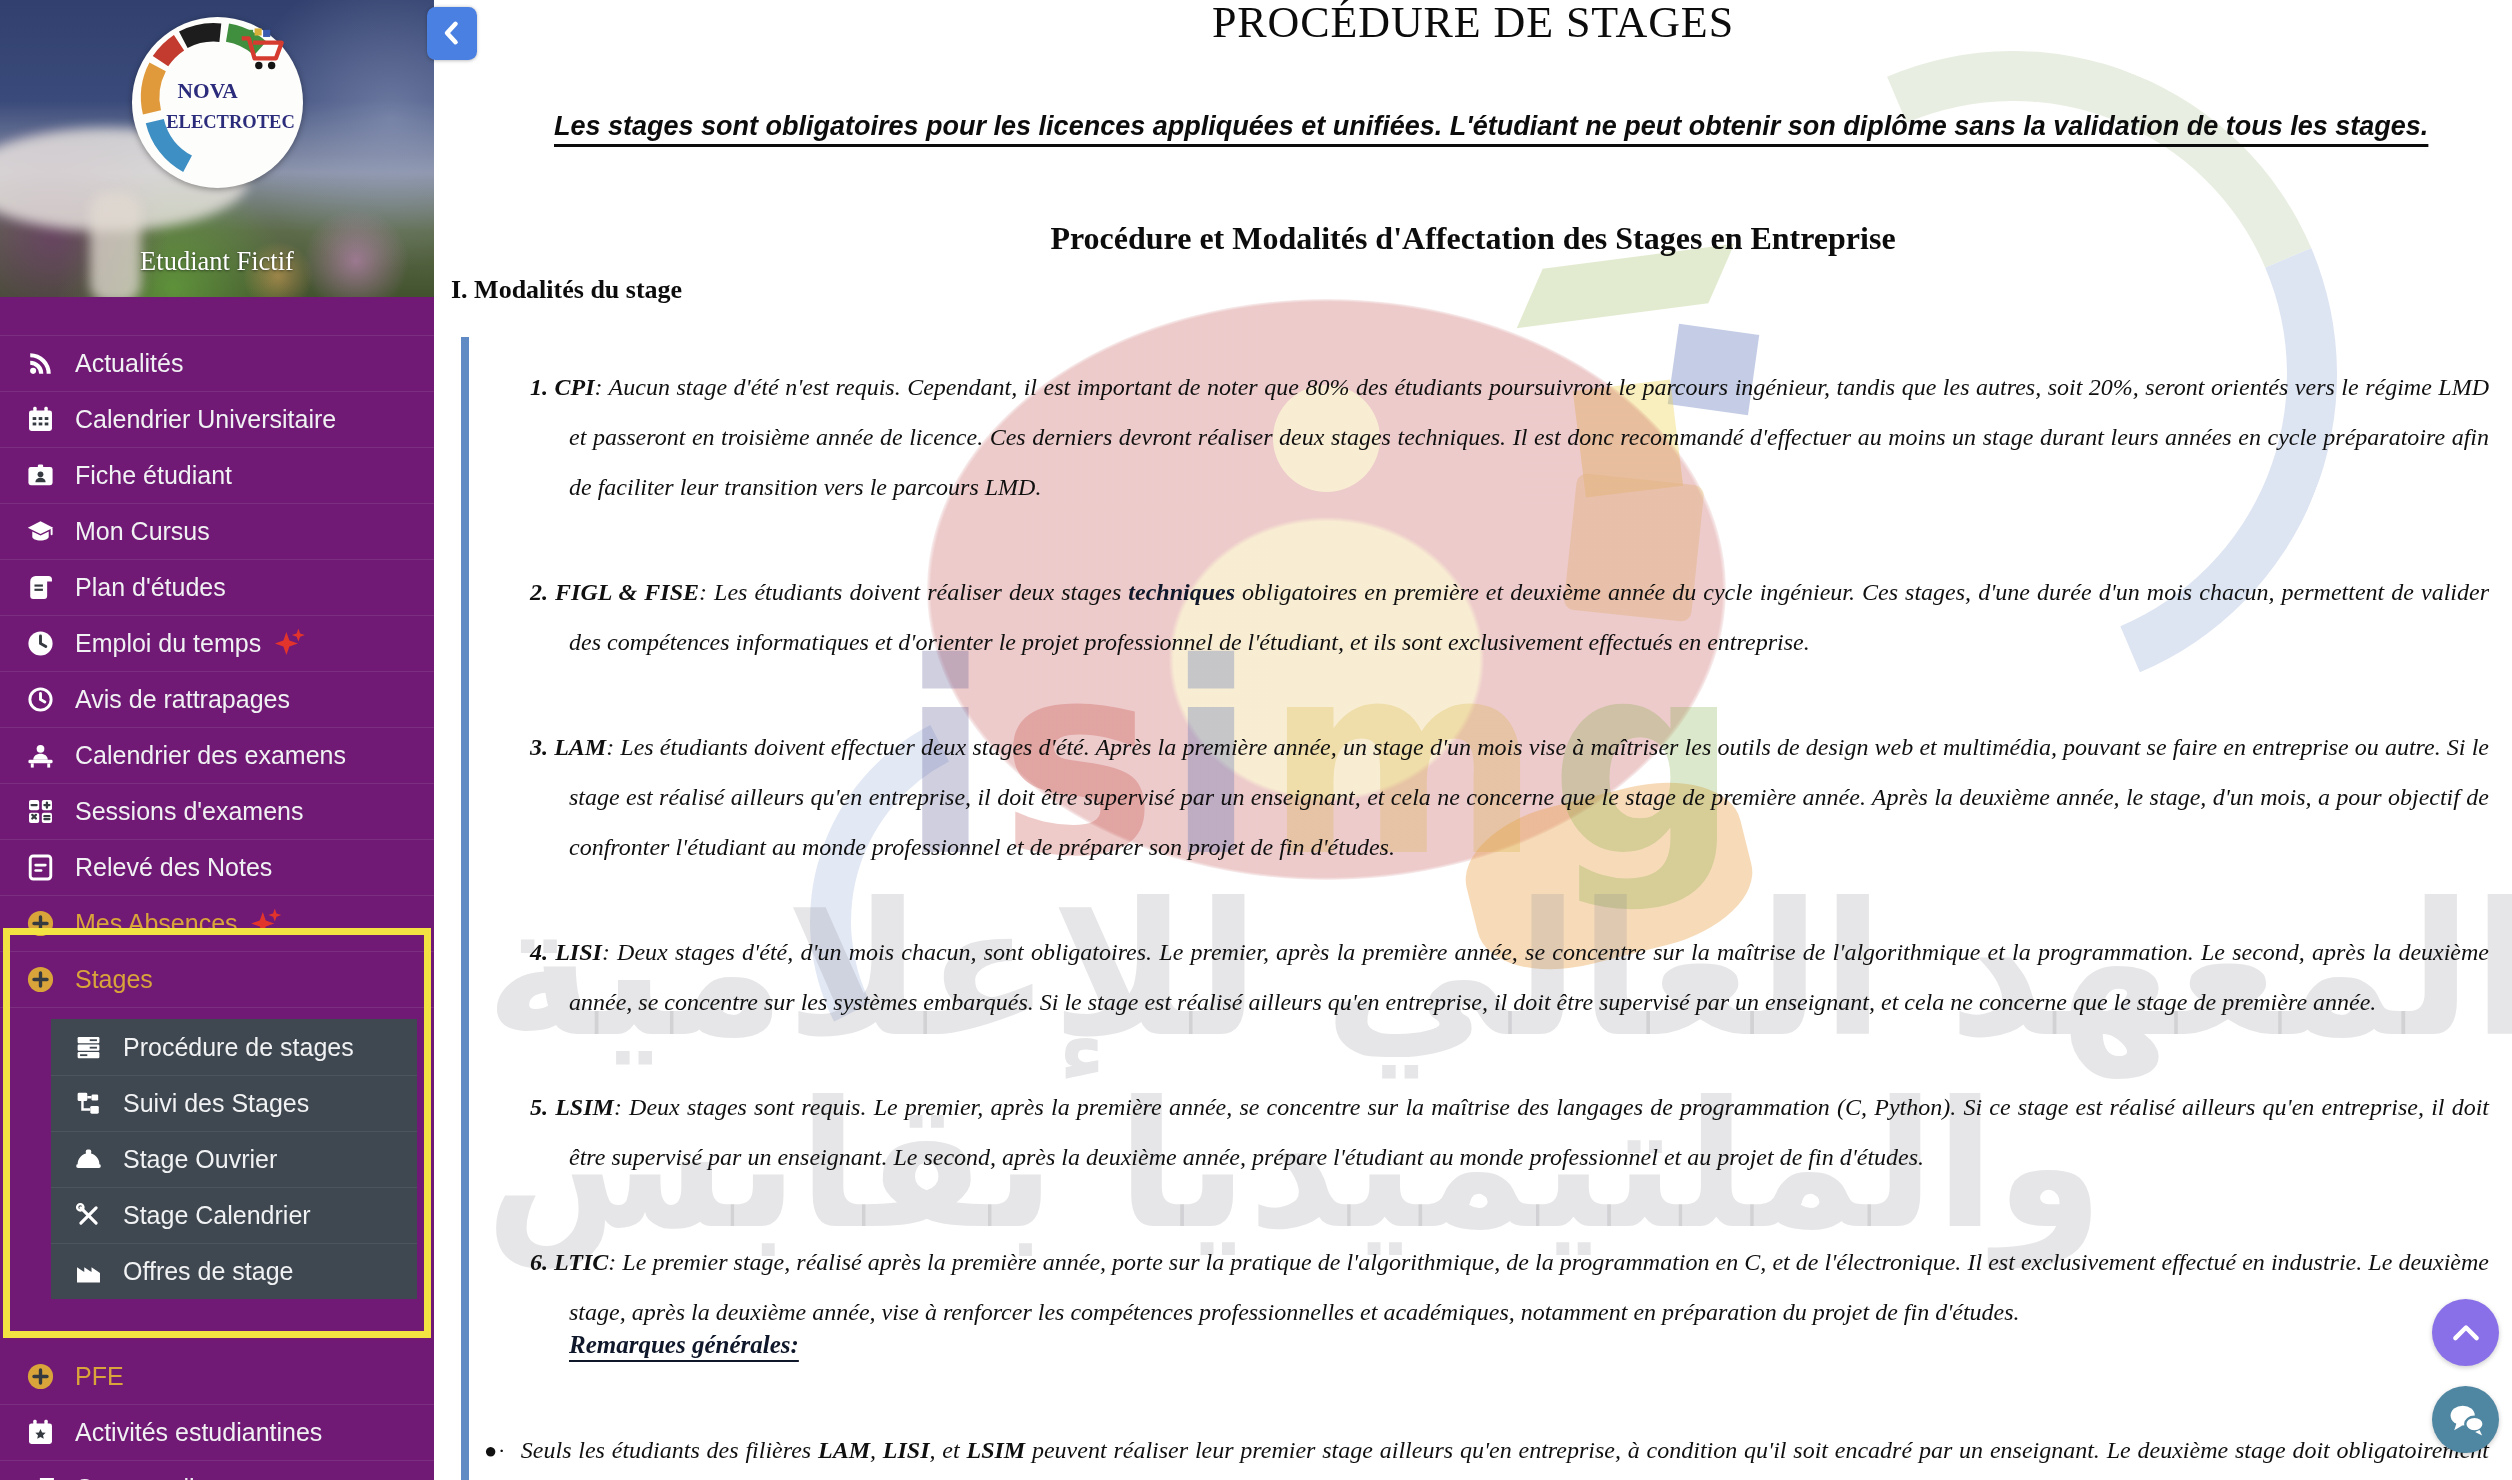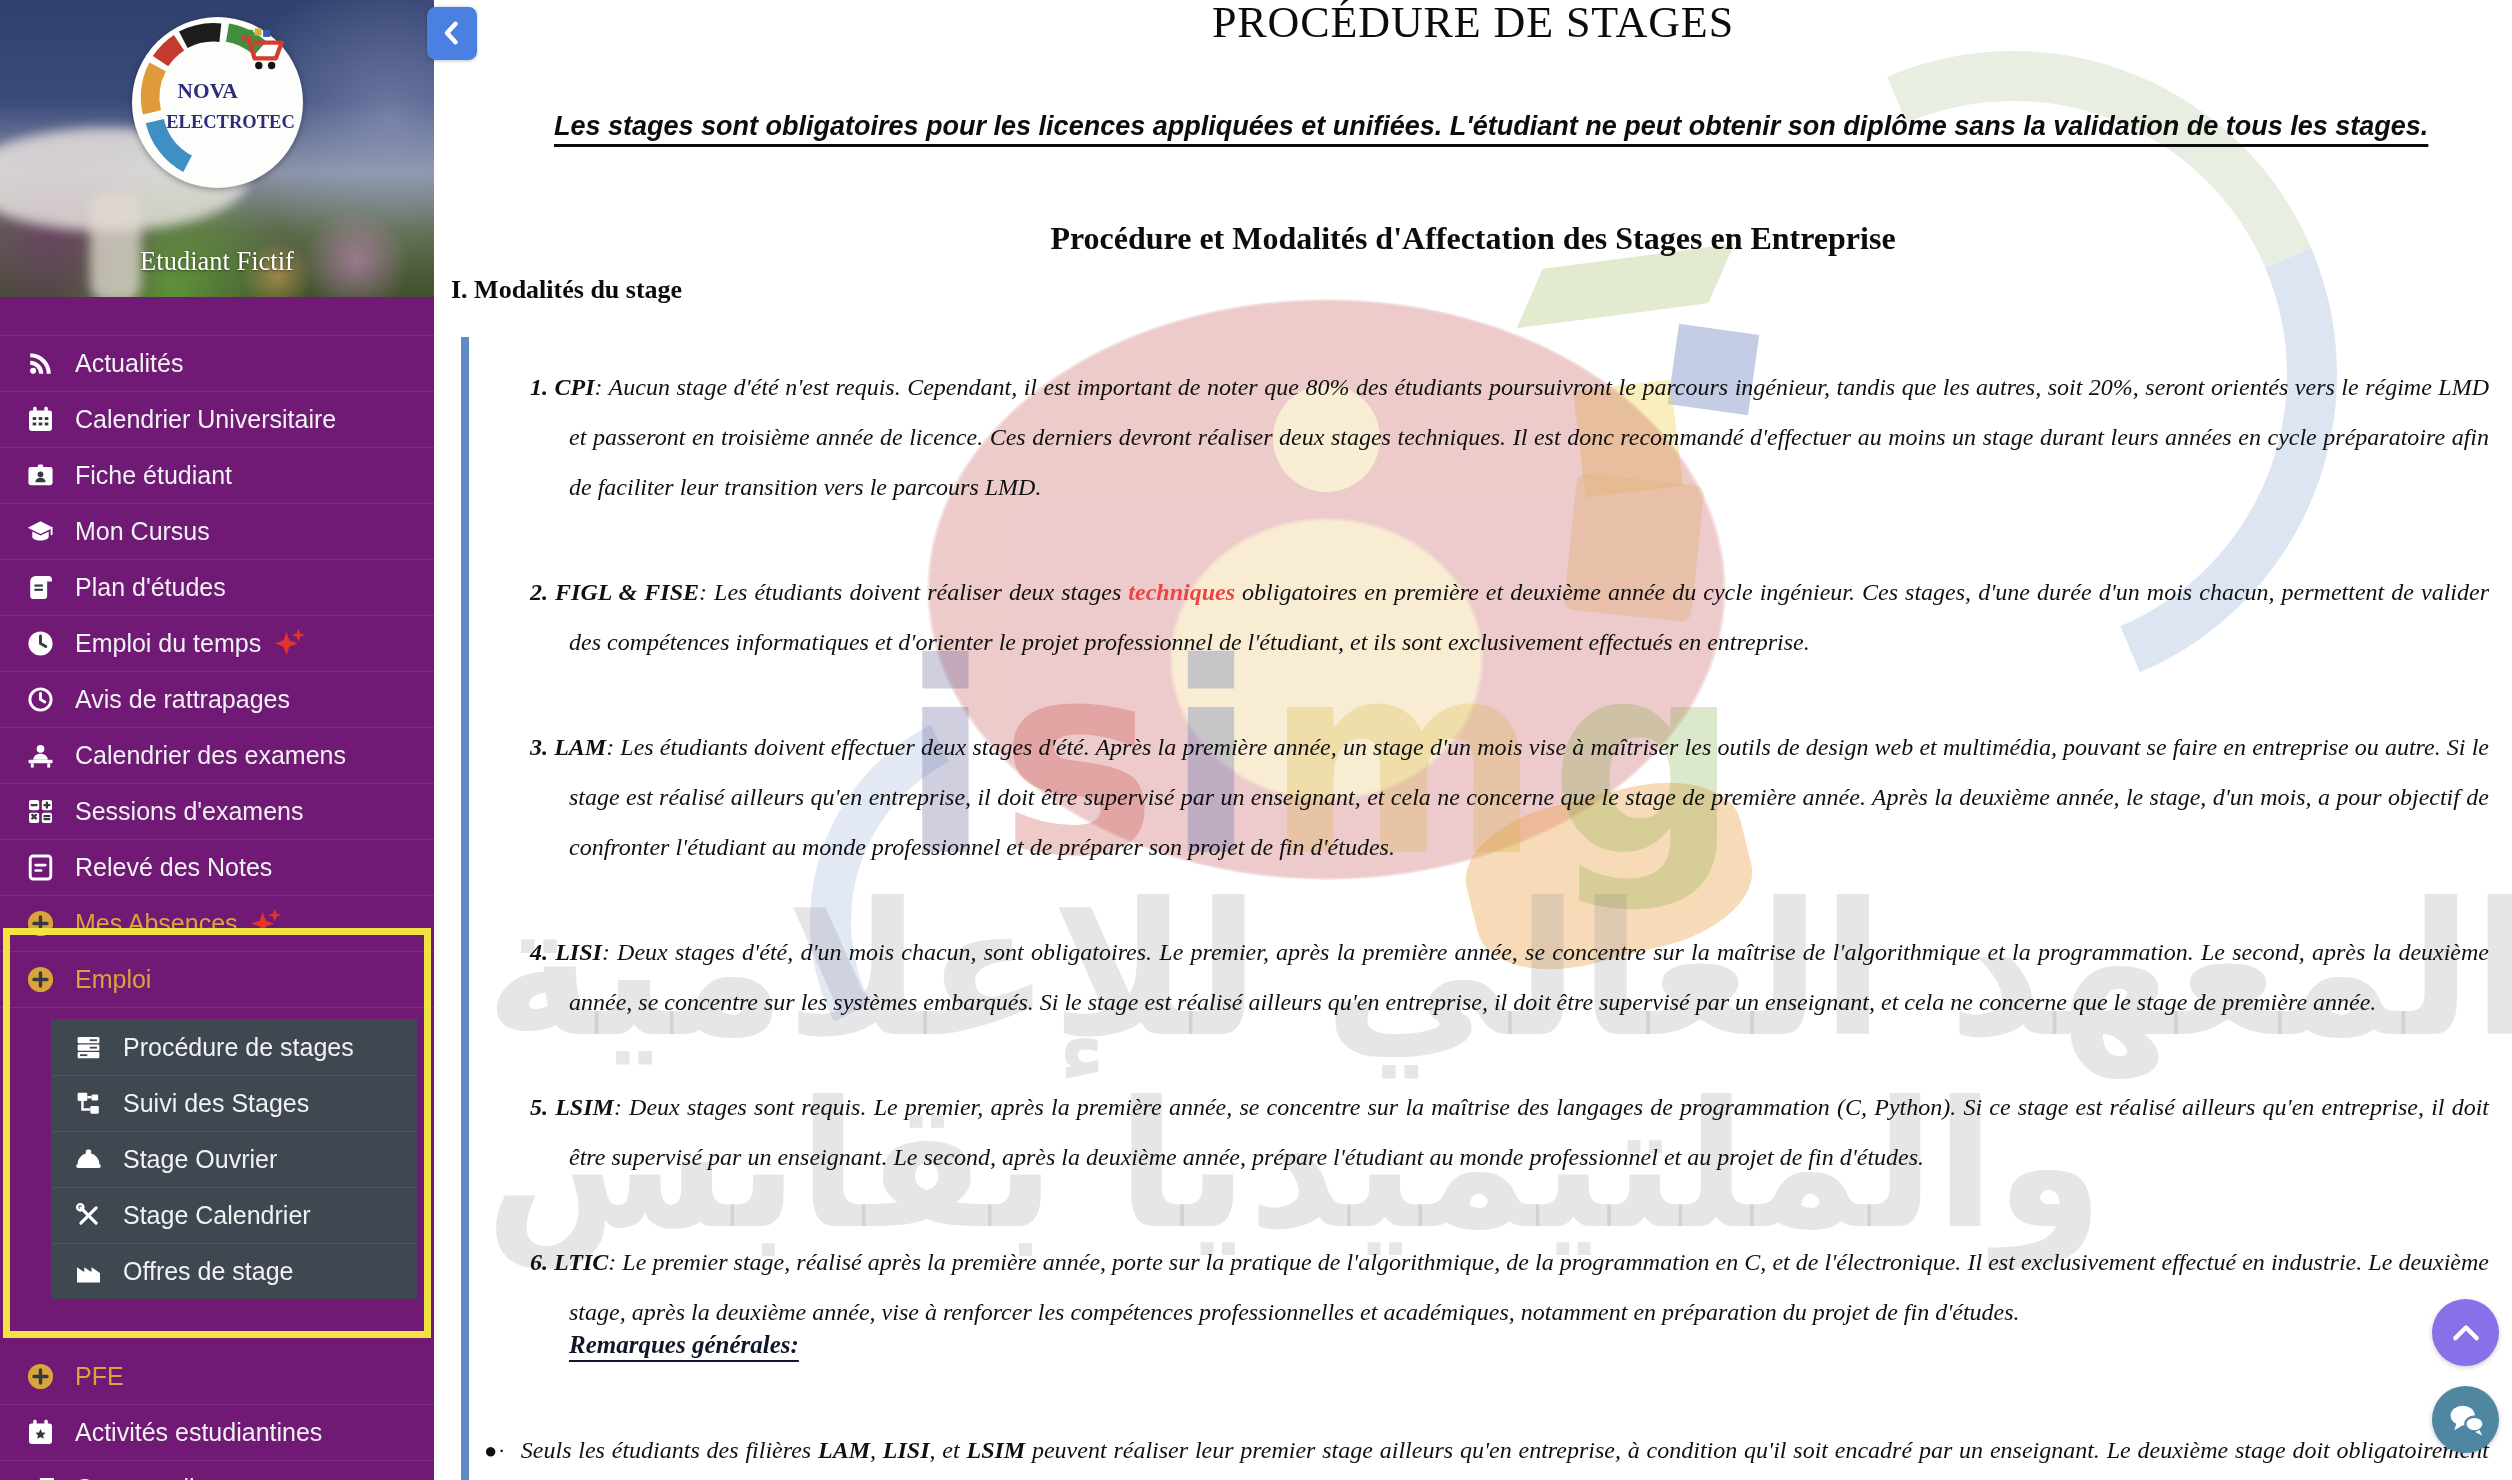--- a/index.html
+++ b/index.html
@@ -55,21 +55,21 @@
       font:italic 700 27px "Liberation Sans",sans-serif;color:#0c0c0c;line-height:51px;
       text-align:justify;text-decoration:underline;text-decoration-thickness:2.6px;text-underline-offset:9.4px;}
   .subtitle{position:absolute;left:0;top:220px;width:2078px;margin:0;text-align:center;
       font:700 32px "Liberation Serif",serif;color:#0c0c0c;z-index:3;}
   .section-heading{position:absolute;left:17px;top:275px;margin:0;
       font:700 26px "Liberation Serif",serif;color:#0c0c0c;z-index:3;}
   .paras{position:absolute;left:96px;top:362px;width:1959px;z-index:3;
       font:italic 400 24px "Liberation Serif",serif;color:#101010;line-height:50px;}
   .para{padding-left:39px;text-indent:-39px;text-align:justify;margin:0 0 55px 0;}
   .plabel{font-weight:700;}
-  .red{color:#ef4444;font-weight:700;}
+  .red{color:#0f172a;font-weight:700;}
   .bold{font-weight:700;}
   .remarks{margin:-17px 0 5.1px 39px;color:#0f172a;font-weight:700;font-size:25px;
       text-decoration:underline;text-underline-offset:6.8px;}
   .bullet{margin-left:-46px;width:2005px;text-align:justify;line-height:50px;}
   .bullet .marker{font-style:normal;font-size:22px;margin-right:15.4px;}
   
   .wm{position:absolute;inset:0;z-index:1;pointer-events:none;overflow:hidden;}
   .wm-circle{position:absolute;left:493px;top:299px;width:799px;height:581px;border-radius:50%;opacity:.5;
       background:
         radial-gradient(circle at 50% 24%, rgba(243,224,168,.95) 0 53px, transparent 54px),
@@ -272,21 +272,21 @@
             <i class="spark s2"></i>
           </span>
         </div>
         <div class="mi accent">
           <span class="ic">
             <svg viewBox="0 0 24 24" width="29" height="29" fill="#fff">
               <circle cx="12" cy="12" r="10.4" fill="#d9a43a"></circle>
               <path d="M12 6.6v10.8M6.6 12h10.8" stroke="#343a40" stroke-width="2.8" stroke-linecap="round" fill="none"></path>
             </svg>
           </span>
-          <span class="lbl">Emploi</span>
+          <span class="lbl">Stages</span>
         </div>
       </nav>
     <div class="submenu" id="submenu">
         <div class="mi active">
           <span class="ic">
             <svg viewBox="0 0 24 24" width="29" height="29" fill="#fff">
               <rect x="3" y="3.4" width="18" height="5" rx="1"></rect>
               <rect x="3" y="9.6" width="18" height="5" rx="1"></rect>
               <rect x="3" y="15.8" width="18" height="5" rx="1"></rect>
               <g fill="#3f4750">

